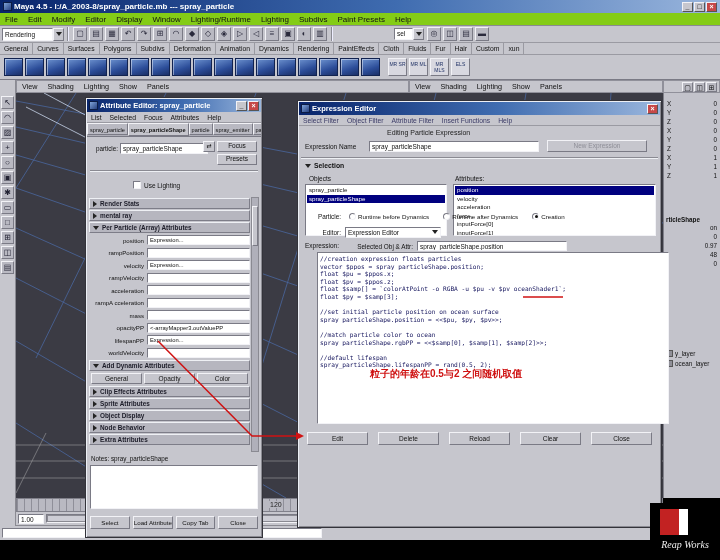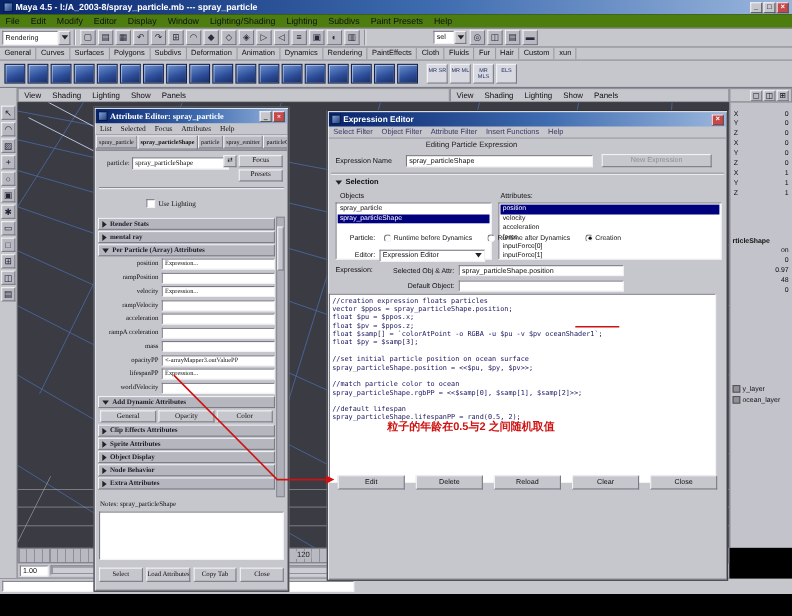--- a/index.html
+++ b/index.html
@@ -6,21 +6,21 @@
 html,body{width:720px;height:560px;overflow:hidden;background:#000;}
 #root{position:relative;width:720px;height:560px;font-family:"Liberation Sans",sans-serif;color:#111;font-size:7px;}
 .bevel-out{background:#c6c6cd;border:1px solid;border-color:#f2f2f6 #7a7a85 #7a7a85 #f2f2f6;}
 .fld{background:#fff;border:1px solid;border-color:#7a7a85 #f2f2f6 #f2f2f6 #7a7a85;font-size:6.5px;line-height:9px;padding:0 2px;overflow:hidden;white-space:nowrap;}
 .btn{background:#c6c6cd;border:1px solid;border-color:#f2f2f6 #7a7a85 #7a7a85 #f2f2f6;font-size:6.5px;text-align:center;cursor:default;overflow:hidden;white-space:nowrap;}
 
 .titlebar{position:absolute;left:0;top:0;width:720px;height:13px;background:linear-gradient(90deg,#08246b,#3f6cb0 55%,#9ab6dd);color:#fff;display:flex;align-items:center;padding:0 3px;font-size:8px;font-weight:bold;}
 .titlebar .title{flex:1;white-space:nowrap;overflow:hidden;}
 .tbtn{width:11px;height:10px;margin-left:1px;background:#c6c6cd;border:1px solid;border-color:#f2f2f6 #555 #555 #f2f2f6;color:#000;font-size:7px;line-height:8px;text-align:center;font-weight:bold;flex:0 0 auto;}
 .tbtn.close{background:#c64848;color:#fff;}
-.menubar{position:absolute;left:0;top:13px;width:720px;height:13px;background:#4d7c0f;display:flex;align-items:center;font-size:8px;border-bottom:1px solid #8a8a92;}
+.menubar{position:absolute;left:0;top:13px;width:720px;height:13px;background:#84cc16;display:flex;align-items:center;font-size:8px;border-bottom:1px solid #8a8a92;}
 .menu-item{padding:0 5px;white-space:nowrap;}
 .statusline{position:absolute;left:0;top:26px;width:720px;height:17px;background:#c6c6cd;display:flex;align-items:center;border-bottom:1px solid #9a9aa2;padding-left:2px;}
 .mode-dd{width:62px;height:13px;display:flex;align-items:center;}
 .mode-dd .val{flex:1;height:13px;line-height:11px;}
 .dd-btn{width:11px;height:13px;display:flex;align-items:center;justify-content:center;}
 .tri-down-s{width:0;height:0;border-top:4px solid #222;border-left:3px solid transparent;border-right:3px solid transparent;}
 .vsep{width:2px;height:14px;border-left:1px solid #8a8a92;border-right:1px solid #eef;margin:0 3px;}
 .sicon{width:14px;height:14px;margin:0 1px;background:#b9b9c2;border:1px solid;border-color:#f2f2f6 #7a7a85 #7a7a85 #f2f2f6;font-size:8px;line-height:12px;text-align:center;color:#2a2a3c;flex:0 0 auto;}
 .sel-dd{width:30px;height:12px;display:flex;align-items:center;margin:0 2px;}
 .shelftabs{position:absolute;left:0;top:43px;width:720px;height:12px;background:#c6c6cd;display:flex;font-size:6.8px;border-bottom:1px solid #9a9aa2;overflow:hidden;}
@@ -60,21 +60,21 @@
 .logo-mark{position:absolute;left:10px;top:6px;width:28px;height:26px;background:#c22222;box-shadow:inset -9px 0 0 #fff,inset -12px 0 0 #c22222;}
 .logo-text{position:absolute;left:0;top:36px;width:70px;text-align:center;color:#eee;font-family:"Liberation Serif",serif;font-style:italic;font-size:10px;}
 
 .window{position:absolute;background:#c6c6cd;border:1px solid #33333a;box-shadow:inset 1px 1px 0 #eceff5,inset -1px -1px 0 #8a8a92;padding:1px;}
 .win-tbar{height:13px;background:linear-gradient(90deg,#08246b,#3f6cb0 55%,#9ab6dd);color:#fff;display:flex;align-items:center;padding:0 2px;font-size:7.5px;font-weight:bold;}
 .win-tbar .title{flex:1;white-space:nowrap;overflow:hidden;}
 .win-icon{width:9px;height:9px;background:linear-gradient(135deg,#7fa3d8,#26407f);border:1px solid #0c1c44;margin-right:2px;flex:0 0 auto;}
 .winmenu{height:11px;display:flex;align-items:center;font-size:6.8px;border-bottom:1px solid #9a9aa2;}
 .winmenu .menu-item{padding:0 4px;}
 
-.ae{left:85px;top:97px;width:178px;height:441px;z-index:10;font-family:Liberation Serif, serif;}
+.ae{left:85px;top:97px;width:178px;height:441px;z-index:10;}
 .ae-tabs{height:14px;display:flex;align-items:flex-end;background:#aeaeb7;border-bottom:1px solid #7a7a85;font-size:5.6px;overflow:hidden;white-space:nowrap;}
 .ae-tab{padding:1px 2px;border:1px solid;border-color:#f2f2f6 #7a7a85 #7a7a85 #f2f2f6;background:#b9b9c2;height:12px;line-height:10px;flex:0 0 auto;}
 .ae-tab.selected{background:#c6c6cd;font-weight:bold;height:13px;}
 .ae-body{position:relative;height:413px;font-size:6.5px;}
 .ae-row1{position:absolute;left:3px;top:5px;height:12px;display:flex;align-items:center;width:118px;}
 .ae-node-type{width:30px;text-align:right;padding-right:2px;font-size:6.3px;}
 .ae-name-fld{flex:1;height:11px;}
 .ae-swap{position:absolute;right:46px;top:4px;width:12px;height:11px;font-size:6px;line-height:9px;}
 .ae-focus{position:absolute;right:4px;top:4px;width:40px;height:11px;}
 .ae-presets{position:absolute;right:4px;top:17px;width:40px;height:11px;}
@@ -118,21 +118,21 @@
 .radio{display:flex;align-items:center;gap:2px;font-size:6.2px;white-space:nowrap;}
 .rdot{width:7px;height:7px;border-radius:50%;background:#fff;border:1px solid;border-color:#7a7a85 #f2f2f6 #f2f2f6 #7a7a85;position:relative;flex:0 0 auto;}
 .radio.selected .rdot::after{content:"";position:absolute;left:1.5px;top:1.5px;width:3px;height:3px;border-radius:50%;background:#111;}
 .grayed .rdot{background:#d8d8de;}
 .ee-particle-row{position:absolute;left:0;top:84px;width:360px;height:12px;display:flex;align-items:center;}
 .ee-radios{position:absolute;left:50px;top:84px;width:308px;height:12px;display:flex;align-items:center;}
 .ee-radios .radio{margin-right:14px;}
 .ee-editor-row{position:absolute;left:0;top:100px;width:360px;height:12px;display:flex;align-items:center;}
 .ee-editor-dd{width:96px;height:11px;display:flex;align-items:center;}
 .ee-expr-label{position:absolute;left:6px;top:116px;font-size:6.5px;}
-.ee-code{position:absolute;left:0;top:126px;width:352px;height:172px;padding:2px;margin-top:15px;}
+.ee-code{position:absolute;left:18px;top:126px;width:352px;height:172px;padding:2px;}
 .code-line{height:7.6px;line-height:7.6px;white-space:pre;font-family:"DejaVu Sans Mono",monospace;font-size:6.2px;color:#16165e;overflow:hidden;}
 .annot{position:absolute;left:52px;top:116px;color:#cf1212;font-weight:bold;font-size:10px;white-space:nowrap;}
 .ee-btnrow{position:absolute;left:8px;right:8px;top:306px;height:14px;display:flex;gap:10px;}
 .ee-btnrow .btn{flex:1;height:13px;line-height:11px;font-size:6.5px;}
 
 .overlay{position:absolute;left:0;top:0;width:720px;height:560px;z-index:30;pointer-events:none;}
 </style>
 </head>
 <body>
 
@@ -146,21 +146,21 @@
     <span class="tbtn close">×</span>
   </div>
 
   <div class="menubar">
     <span class="menu-item">File</span>
       <span class="menu-item">Edit</span>
       <span class="menu-item">Modify</span>
       <span class="menu-item">Editor</span>
       <span class="menu-item">Display</span>
       <span class="menu-item">Window</span>
-      <span class="menu-item">Lighting/Shading</span>
+      <span class="menu-item">Lighting/Runtime</span>
       <span class="menu-item">Lighting</span>
       <span class="menu-item">Subdivs</span>
       <span class="menu-item">Paint Presets</span>
       <span class="menu-item">Help</span>
   </div>
 
   <div class="statusline">
     <span class="mode-dd">
       <span class="val fld">Rendering</span>
       <span class="dd-btn bevel-out">
@@ -419,20 +419,24 @@
   <div class="rangebar">
     <span class="fld" style="width:26px;height:10px">1.00</span>
     <span class="range-track">
         <span class="range-thumb"></span>
       </span>
   </div>
   <div class="cmdline">
     <span class="fld cmd-input"></span>
   </div>
 
+  <div class="logo">
+    <span class="logo-mark"></span>
+    <span class="logo-text">Reap Works</span>
+  </div>
 
   <div class="window ae">
     <div class="win-tbar">
       <span class="win-icon"></span>
       <span class="title">Attribute Editor: spray_particle</span>
       <span class="tbtn">_</span>
       <span class="tbtn close">×</span>
     </div>
     <div class="winmenu">
       <span class="menu-item">List</span>

